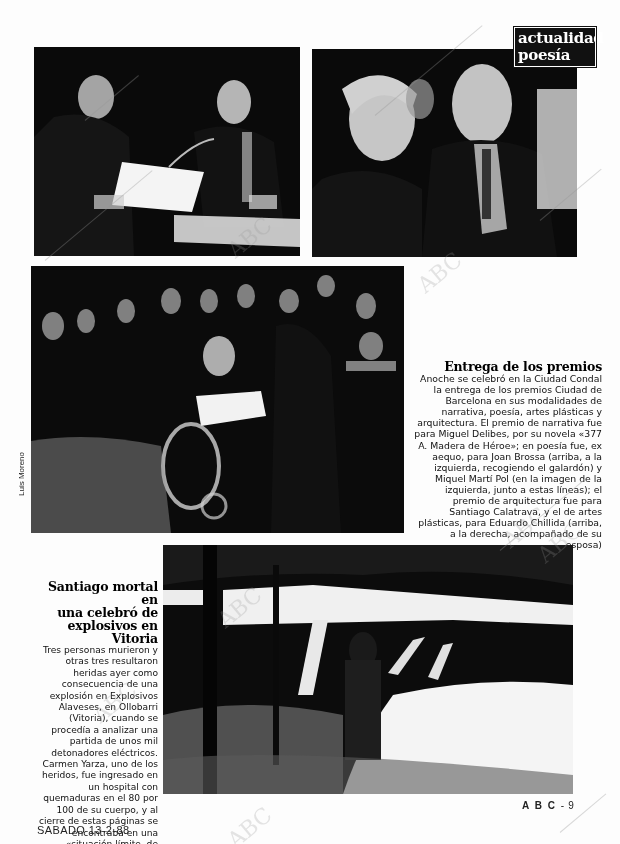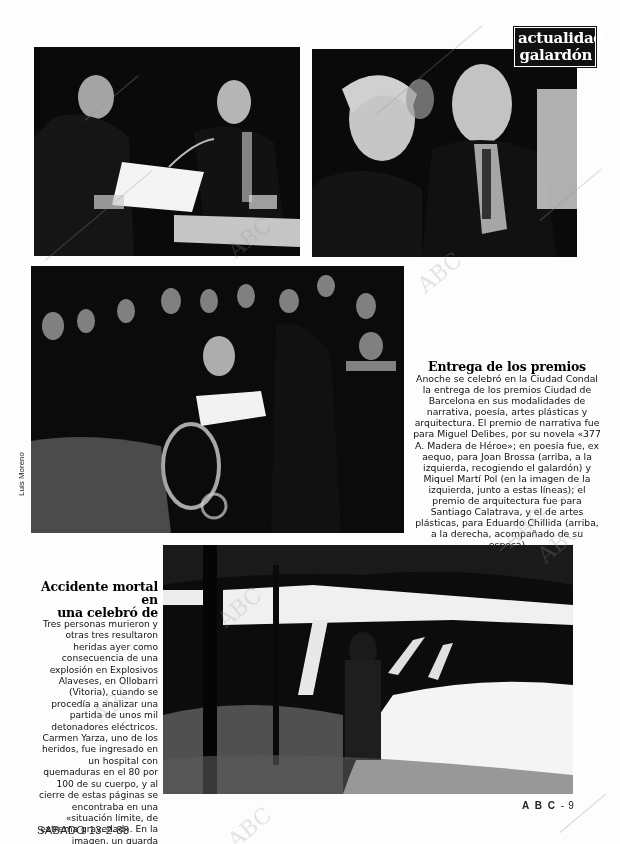--- a/index.html
+++ b/index.html
@@ -7,31 +7,31 @@
   .page { position: absolute; left: 0; top: 0; width: 620px; height: 844px; background: #fdfdfd; }
 
   .photo { position: absolute; background: #0b0b0b; overflow: hidden; }
   .photo svg { position: absolute; left: 0; top: 0; width: 100%; height: 100%; }
 
   #photo-1 { left: 34px; top: 47px; width: 266px; height: 209px; }
   #photo-2 { left: 312px; top: 49px; width: 265px; height: 208px; }
   #photo-3 { left: 31px; top: 266px; width: 373px; height: 267px; }
   #photo-4 { left: 163px; top: 545px; width: 410px; height: 249px; }
 
-  .section-tag { position: absolute; left: 514px; top: 27px; width: 82px; height: 40px; background: #111; color: #fff; border: 1px solid #fff; outline: 1px solid #111; font-family: "DejaVu Serif", serif; font-weight: bold; text-align: right; padding: 0 3px; box-sizing: border-box; }
+  .section-tag { position: absolute; left: 514px; top: 27px; width: 82px; height: 40px; background: #111; color: #fff; border: 1px solid #fff; outline: 1px solid #111; font-family: "DejaVu Serif", serif; font-weight: bold; padding: 0 3px; box-sizing: border-box; }
   .section-tag .l1 { font-size: 15px; line-height: 17px; display: block; margin-top: 2px; letter-spacing: -0.3px; }
   .section-tag .l2 { font-size: 15px; line-height: 17px; display: block; letter-spacing: -0.3px; }
 
   .credit { position: absolute; left: 17px; top: 496px; font-size: 8px; transform: rotate(-90deg); transform-origin: left top; white-space: nowrap; color: #222; width: 60px; }
 
   .caption-block { position: absolute; }
   .headline { font-family: "DejaVu Serif", serif; font-weight: bold; font-size: 12.5px; line-height: 13px; color: #000; margin: 0; letter-spacing: -0.2px; }
   .body-text { font-family: "DejaVu Sans", sans-serif; font-size: 9.3px; line-height: 11.1px; color: #111; margin: 0; }
 
-  #caption-barcelona { left: 412px; top: 360px; width: 190px; text-align: center; }
+  #caption-barcelona { left: 412px; top: 360px; width: 190px; text-align: right; }
   #caption-vitoria { left: 36px; top: 580px; width: 122px; text-align: right; }
   #caption-vitoria .body-text { font-size: 9.1px; line-height: 11.4px; }
 
   .footer-left { position: absolute; left: 37px; top: 824px; font-size: 11px; letter-spacing: 0.4px; color: #222; }
   .footer-right { position: absolute; left: 522px; top: 800px; font-size: 10px; font-weight: bold; letter-spacing: 1.5px; color: #222; }
   .footer-right .pg { font-weight: normal; letter-spacing: 0; }
 
   .watermark { position: absolute; font-family: "DejaVu Serif", serif; font-size: 22px; color: rgba(150,150,150,0.25); transform: rotate(-40deg); pointer-events: none; }
   .wm-line { position: absolute; height: 1px; background: rgba(150,150,150,0.35); transform-origin: left center; pointer-events: none; }
 </style>
@@ -66,21 +66,21 @@
       <path d="M120 100 Q175 80 230 105 L245 208 L110 208 Z" fill="#111"></path>
       <polygon points="162,95 185,95 195,180 170,185" fill="#d8d8d8" opacity="0.75"></polygon>
       <rect x="170" y="100" width="9" height="70" fill="#333"></rect>
       <rect x="225" y="40" width="40" height="120" fill="#e8e8e8" opacity="0.75"></rect>
       <path d="M10 130 Q60 110 110 140 L110 208 L0 208 L0 140 Z" fill="#141414"></path>
     </svg>
   </div>
 
   <div class="section-tag">
     <span class="l1">actualidad</span>
-    <span class="l2">galardón</span>
+    <span class="l2">poesía</span>
   </div>
 
   <div class="photo" id="photo-3">
     <svg viewBox="0 0 373 267" preserveAspectRatio="none">
       <rect width="373" height="267" fill="#0b0b0b"></rect>
       <g fill="#cfcfcf" opacity="0.6">
         <ellipse cx="22" cy="60" rx="11" ry="14"></ellipse>
         <ellipse cx="55" cy="55" rx="9" ry="12"></ellipse>
         <ellipse cx="95" cy="45" rx="9" ry="12"></ellipse>
         <ellipse cx="140" cy="35" rx="10" ry="13"></ellipse>
@@ -105,22 +105,23 @@
 
   <div class="caption-block" id="caption-barcelona">
     <p class="headline">
       <span>Entrega de los premios</span><br>
     </p>
     <p class="body-text">Anoche se celebró en la Ciudad Condal la entrega de los premios Ciudad de Barcelona en sus modalidades de narrativa, poesía, artes plásticas y arquitectura. El premio de narrativa fue para Miguel Delibes, por su novela «377 A. Madera de Héroe»; en poesía fue, ex aequo, para Joan Brossa (arriba, a la izquierda, recogiendo el galardón) y Miquel Martí Pol (en la imagen de la izquierda, junto a estas líneas); el premio de arquitectura fue para Santiago Calatrava, y el de artes plásticas, para Eduardo Chillida (arriba, a la derecha, acompañado de su esposa)</p>
   </div>
 
   <div class="caption-block" id="caption-vitoria">
     <p class="headline">
-      <span>Accidente mortal en</span><br>
+      <span>Santiago mortal en</span><br>
       <span>una celebró de</span><br>
+      <span>explosivos en Vitoria</span>
     </p>
     <p class="body-text">Tres personas murieron y otras tres resultaron heridas ayer como consecuencia de una explosión en Explosivos Alaveses, en Ollobarri (Vitoria), cuando se procedía a analizar una partida de unos mil detonadores eléctricos. Carmen Yarza, uno de los heridos, fue ingresado en un hospital con quemaduras en el 80 por 100 de su cuerpo, y al cierre de estas páginas se encontraba en una «situación límite, de extrema gravedad». En la imagen, un guarda observa el edificio donde se produjo la explosión. (Sección Sucesos)</p>
   </div>
 
   <div class="photo" id="photo-4">
     <svg viewBox="0 0 410 249" preserveAspectRatio="none">
       <rect width="410" height="249" fill="#0c0c0c"></rect>
       <path d="M0 0 L410 0 L410 40 Q300 20 200 30 Q100 25 0 40 Z" fill="#1a1a1a"></path>
       <polygon points="60,45 150,40 410,60 410,80 290,75 150,78 60,80" fill="#f0f0f0"></polygon>
       <polygon points="0,45 40,45 40,60 0,60" fill="#ececec"></polygon>

